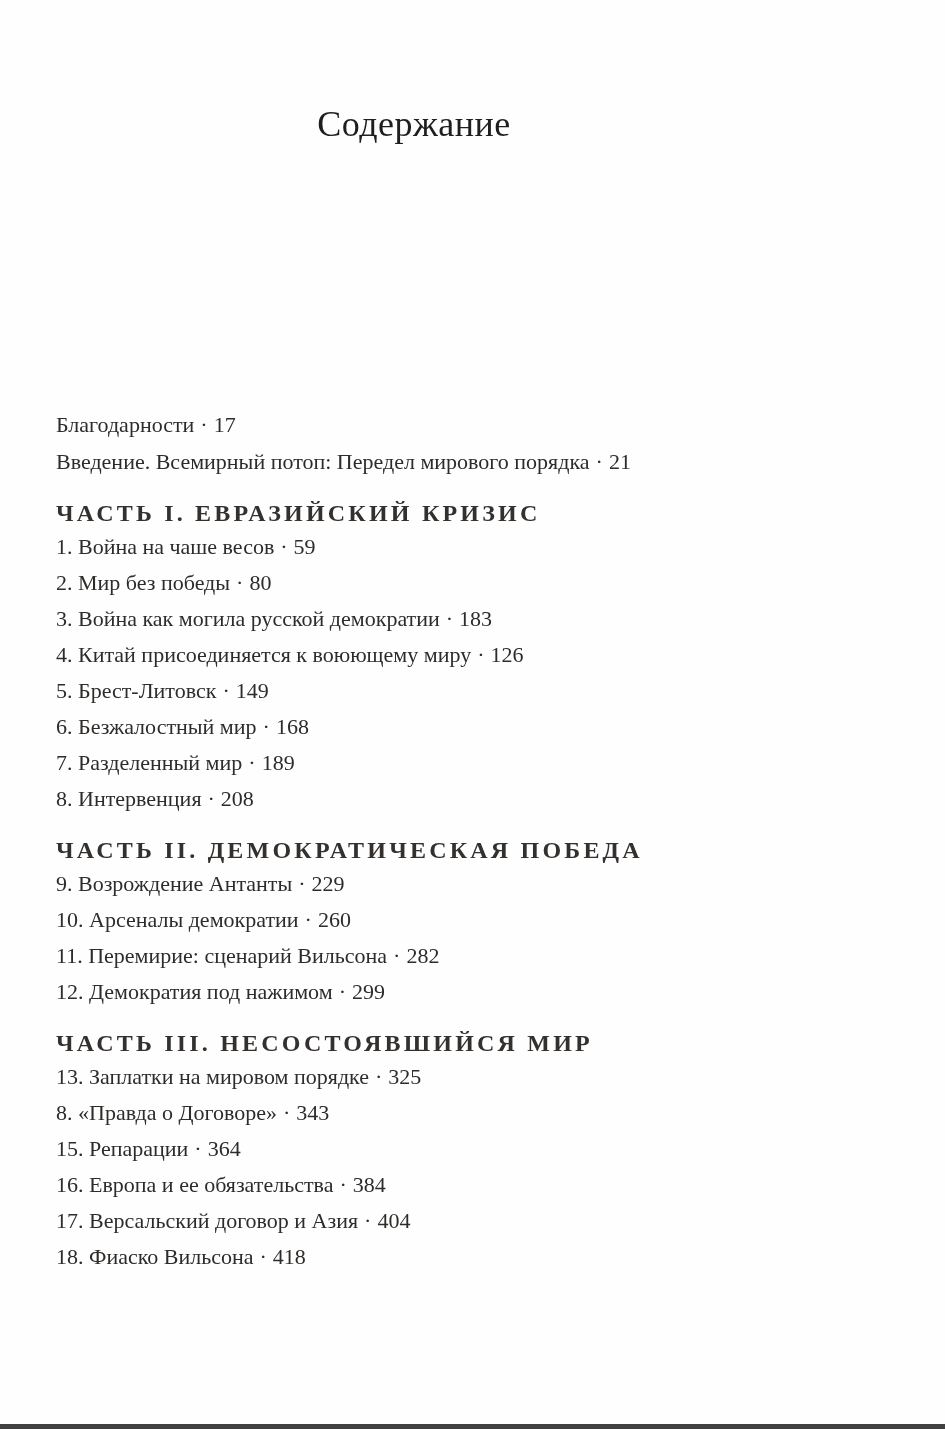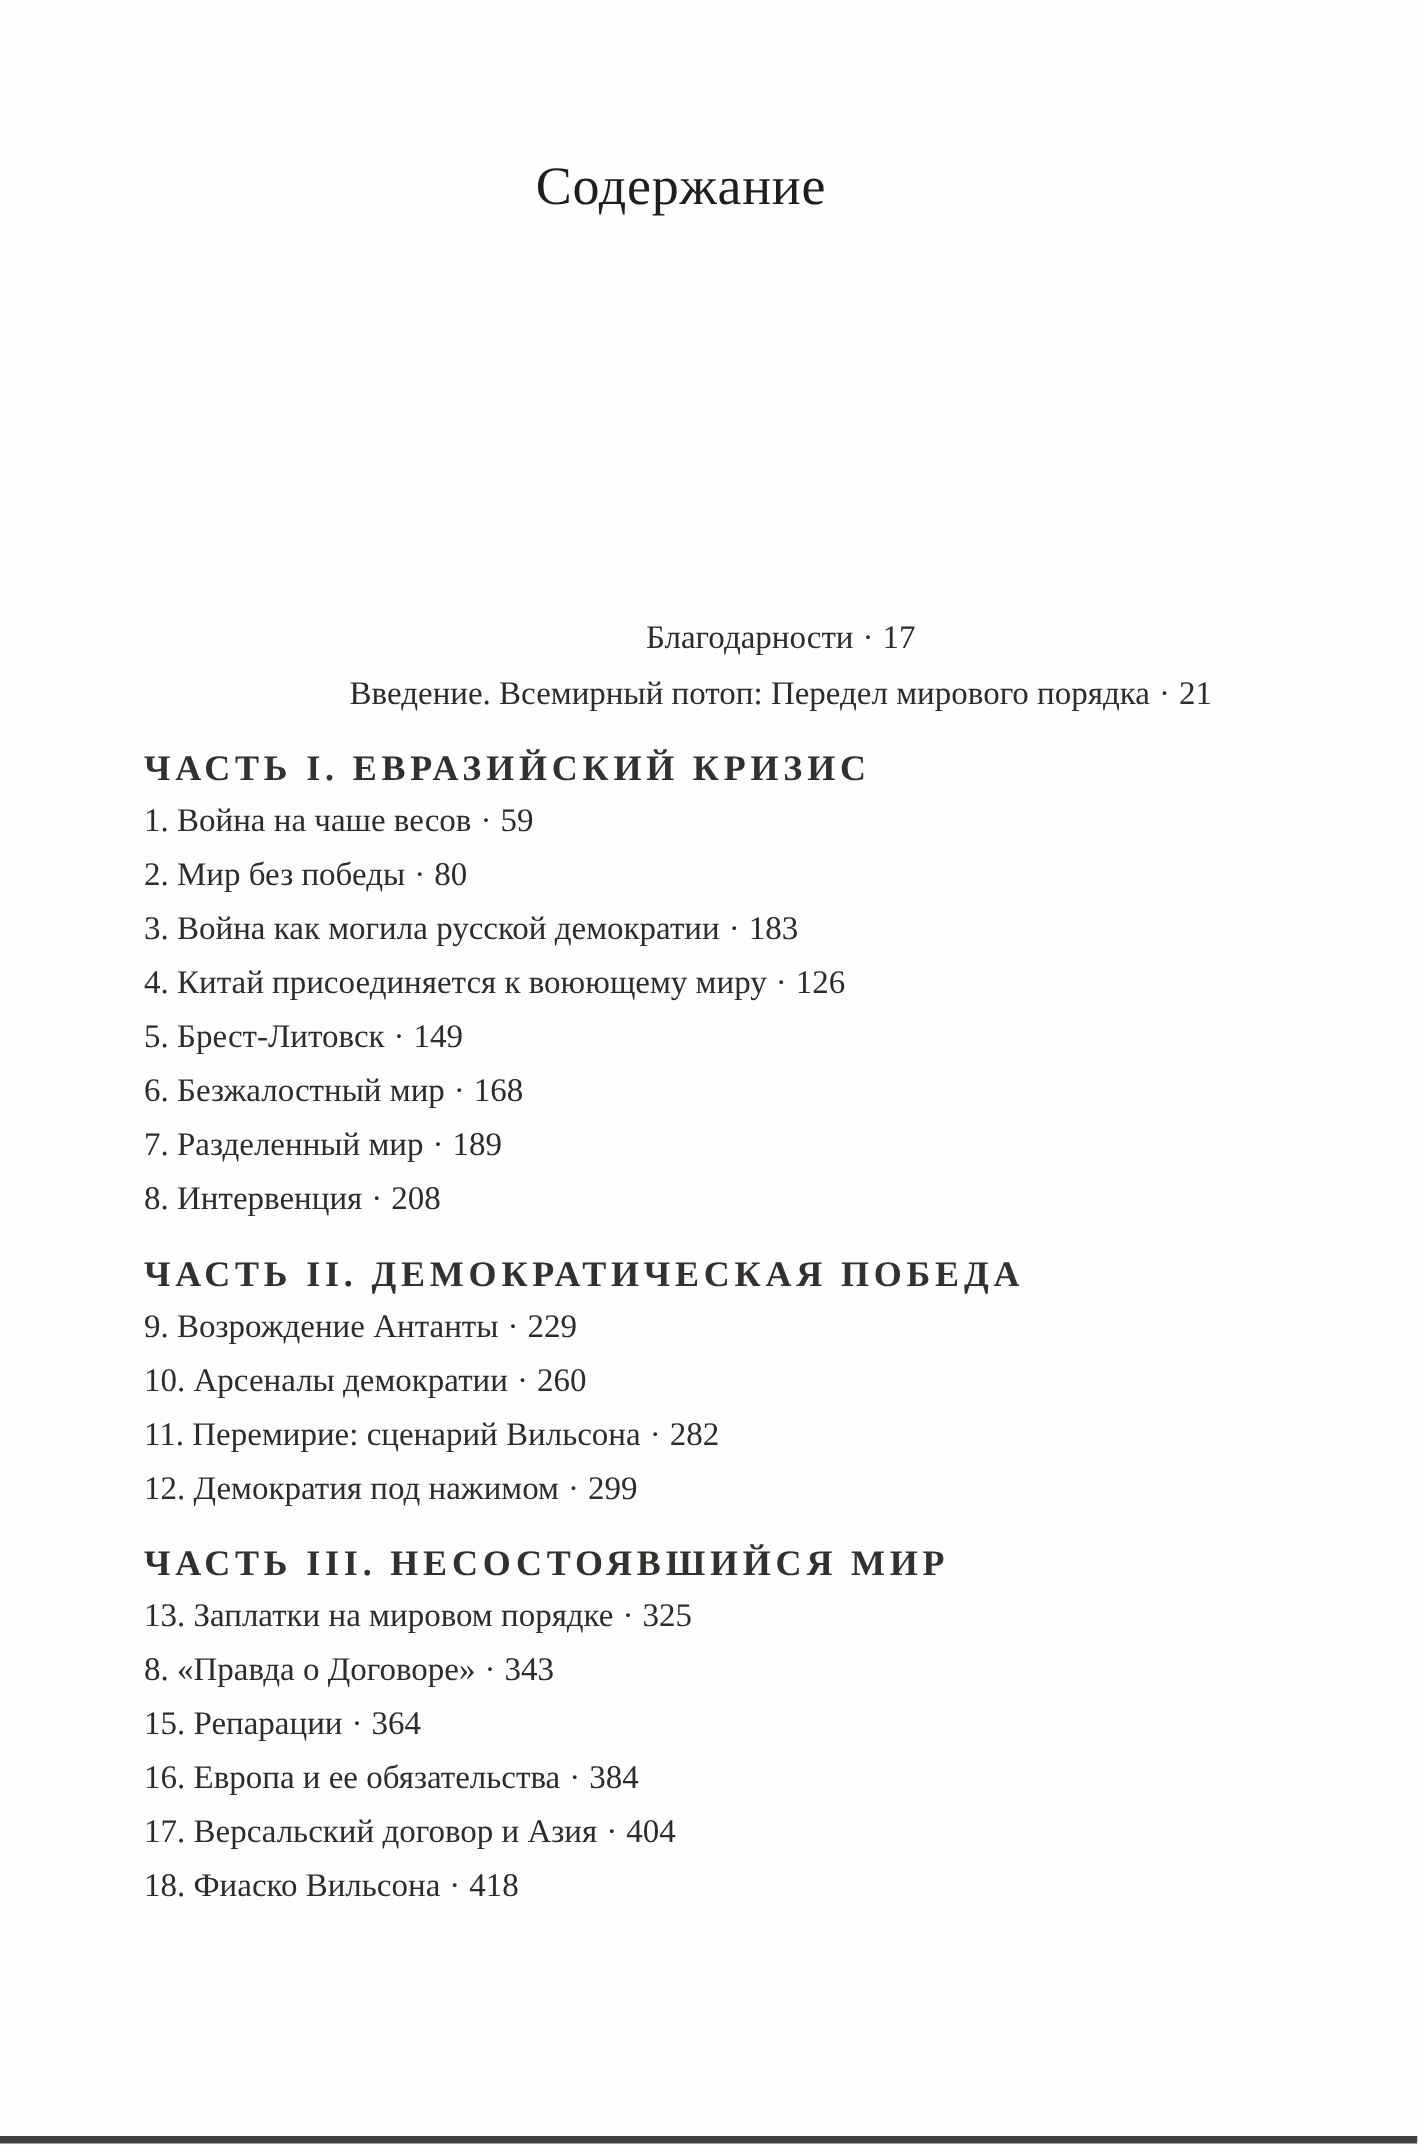--- a/index.html
+++ b/index.html
@@ -5,32 +5,32 @@
   * { margin: 0; padding: 0; box-sizing: border-box; }
   html, body { width: 945px; height: 1430px; }
   body {
     background: #fefefe;
     font-family: "Liberation Serif", "DejaVu Serif", serif;
     color: #2e2c2a;
     overflow: hidden;
     position: relative;
   }
   .page {
-    padding: 103px 0 0 96px;
+    padding: 103px 0 0 56px;
   }
   .toc-title {
     width: 716px;
     text-align: center;
     font-size: 36px;
     line-height: 1.2;
     font-weight: 500;
     color: #201e1d;
     letter-spacing: 0.5px;
   }
-  .front-matter { margin-top: 260px; text-align: center; }
+  .front-matter { margin-top: 260px; }
   .toc-row {
     font-size: 22px;
     line-height: 37px;
     white-space: nowrap;
   }
   .chapters .toc-row { line-height: 36px; }
   .sep {
     display: inline-block;
     margin: 0 6px;
     color: #2e2c2a;

